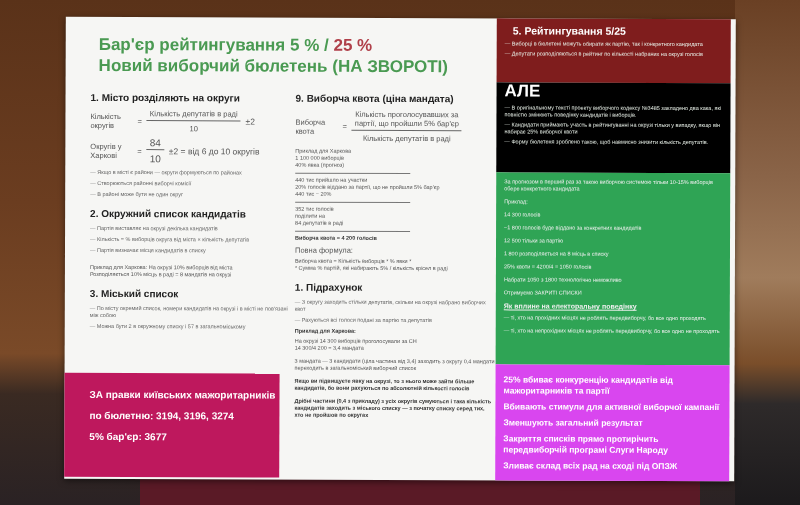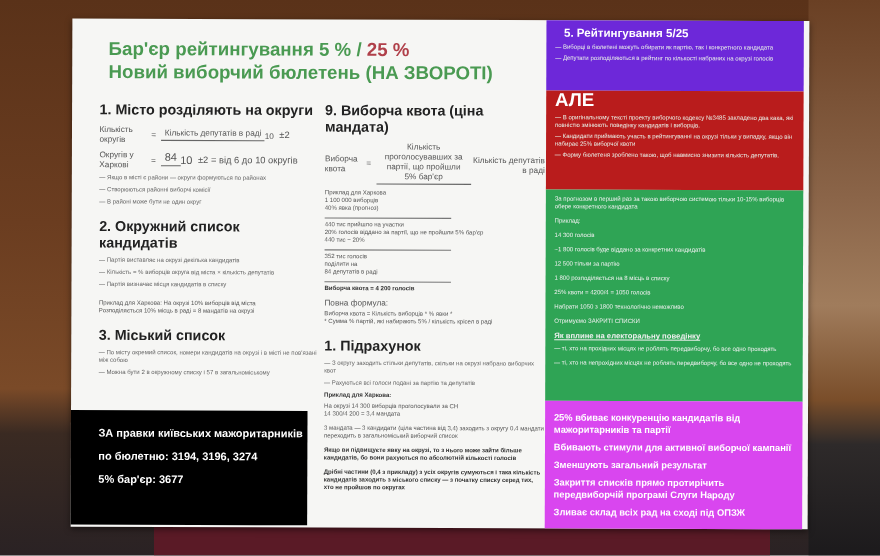--- a/index.html
+++ b/index.html
@@ -24,46 +24,46 @@
     transform: rotate(0.2deg);
   }
   .title {
     position: absolute; left: 33px; top: 17px; width: 400px;
     color: #4a9a52; font-weight: bold; font-size: 17px; line-height: 21px;
   }
   .title .red { color: #b0404a; }
   .col { position: absolute; color: #333; }
   .col1 { left: 25px; top: 75px; width: 200px; }
   .col2 { left: 230px; top: 75px; width: 200px; }
-  h2 { font-size: 13px; font-weight: bold; color: #222; margin-bottom: 6px; }
+  h2 { font-size: 10px; font-weight: bold; color: #222; margin-bottom: 6px; }
   .formula { display: flex; align-items: center; font-size: 7.5px; color: #555; margin-bottom: 5px; }
   .formula .lhs { width: 42px; line-height: 9px; }
   .formula .eq { margin: 0 5px; }
-  .frac { display: flex; flex-direction: row; align-items: center; }
+  .frac { display: flex; flex-direction: column; align-items: center; }
   .frac .num { border-bottom: 1px solid #666; padding: 0 3px 2px; text-align: center; line-height: 9px; }
   .frac .den { padding-top: 3px; text-align: right; }
   .frac.big { font-size: 10px; }
   .formula .rhs { margin-left: 5px; font-size: 8.5px; }
   .bul { font-size: 5.5px; color: #666; margin-bottom: 4px; line-height: 7px; }
   .small { font-size: 5.5px; color: #555; line-height: 7px; }
   .sep { border-top: 1px solid #777; width: 115px; margin: 4px 0 3px; }
   .bold { font-weight: bold; color: #333; }
   .mb6 { margin-bottom: 6px; }
   .mb10 { margin-bottom: 10px; }
   .med { font-size: 7.5px; color: #555; margin: 4px 0 3px; }
   .green-box {
     position: absolute; left: 0; top: 356px; width: 215px; height: 104px;
-    background: #000000; color: #fff; font-weight: bold; font-size: 10px;
+    background: #be185d; color: #fff; font-weight: bold; font-size: 10px;
     padding: 15px 0 0 25px; line-height: 13px;
   }
   .green-box p { margin-bottom: 8px; }
   .right-col { position: absolute; left: 431px; top: 0; width: 234px; height: 462px; }
   .blk { position: absolute; left: 0; width: 234px; color: #f0f0f0; padding: 0 8px; }
-  .g1 { top: 0; height: 64px; background: #6d28d9; padding-top: 6px; }
-  .r1 { top: 64px; height: 90px; background: #b91c1c; padding-top: 0; }
+  .g1 { top: 0; height: 64px; background: #7f1d1d; padding-top: 6px; }
+  .r1 { top: 64px; height: 90px; background: #000000; padding-top: 0; }
   .g2 { top: 154px; height: 192px; background: #2fa455; padding-top: 6px; }
   .r2 { top: 346px; height: 116px; background: #d946ef; padding-top: 10px; }
   .g1 h3 { font-size: 10.5px; color: #fff; margin: 0 0 4px 8px; }
   .wbul { font-size: 5.5px; line-height: 7px; margin-bottom: 3px; color: #e8f0e8; }
   .ale { font-size: 17px; font-weight: bold; color: #fff; line-height: 18px; margin-bottom: 4px; }
   .g2 .ln { font-size: 5.5px; margin-bottom: 6px; line-height: 7px; }
   .g2 .u { font-size: 7px; font-weight: bold; text-decoration: underline; margin-bottom: 5px; }
   .r2 p { font-size: 8.5px; font-weight: bold; color: #fff; line-height: 11px; margin-bottom: 5px; }
 </style>
 </head>

